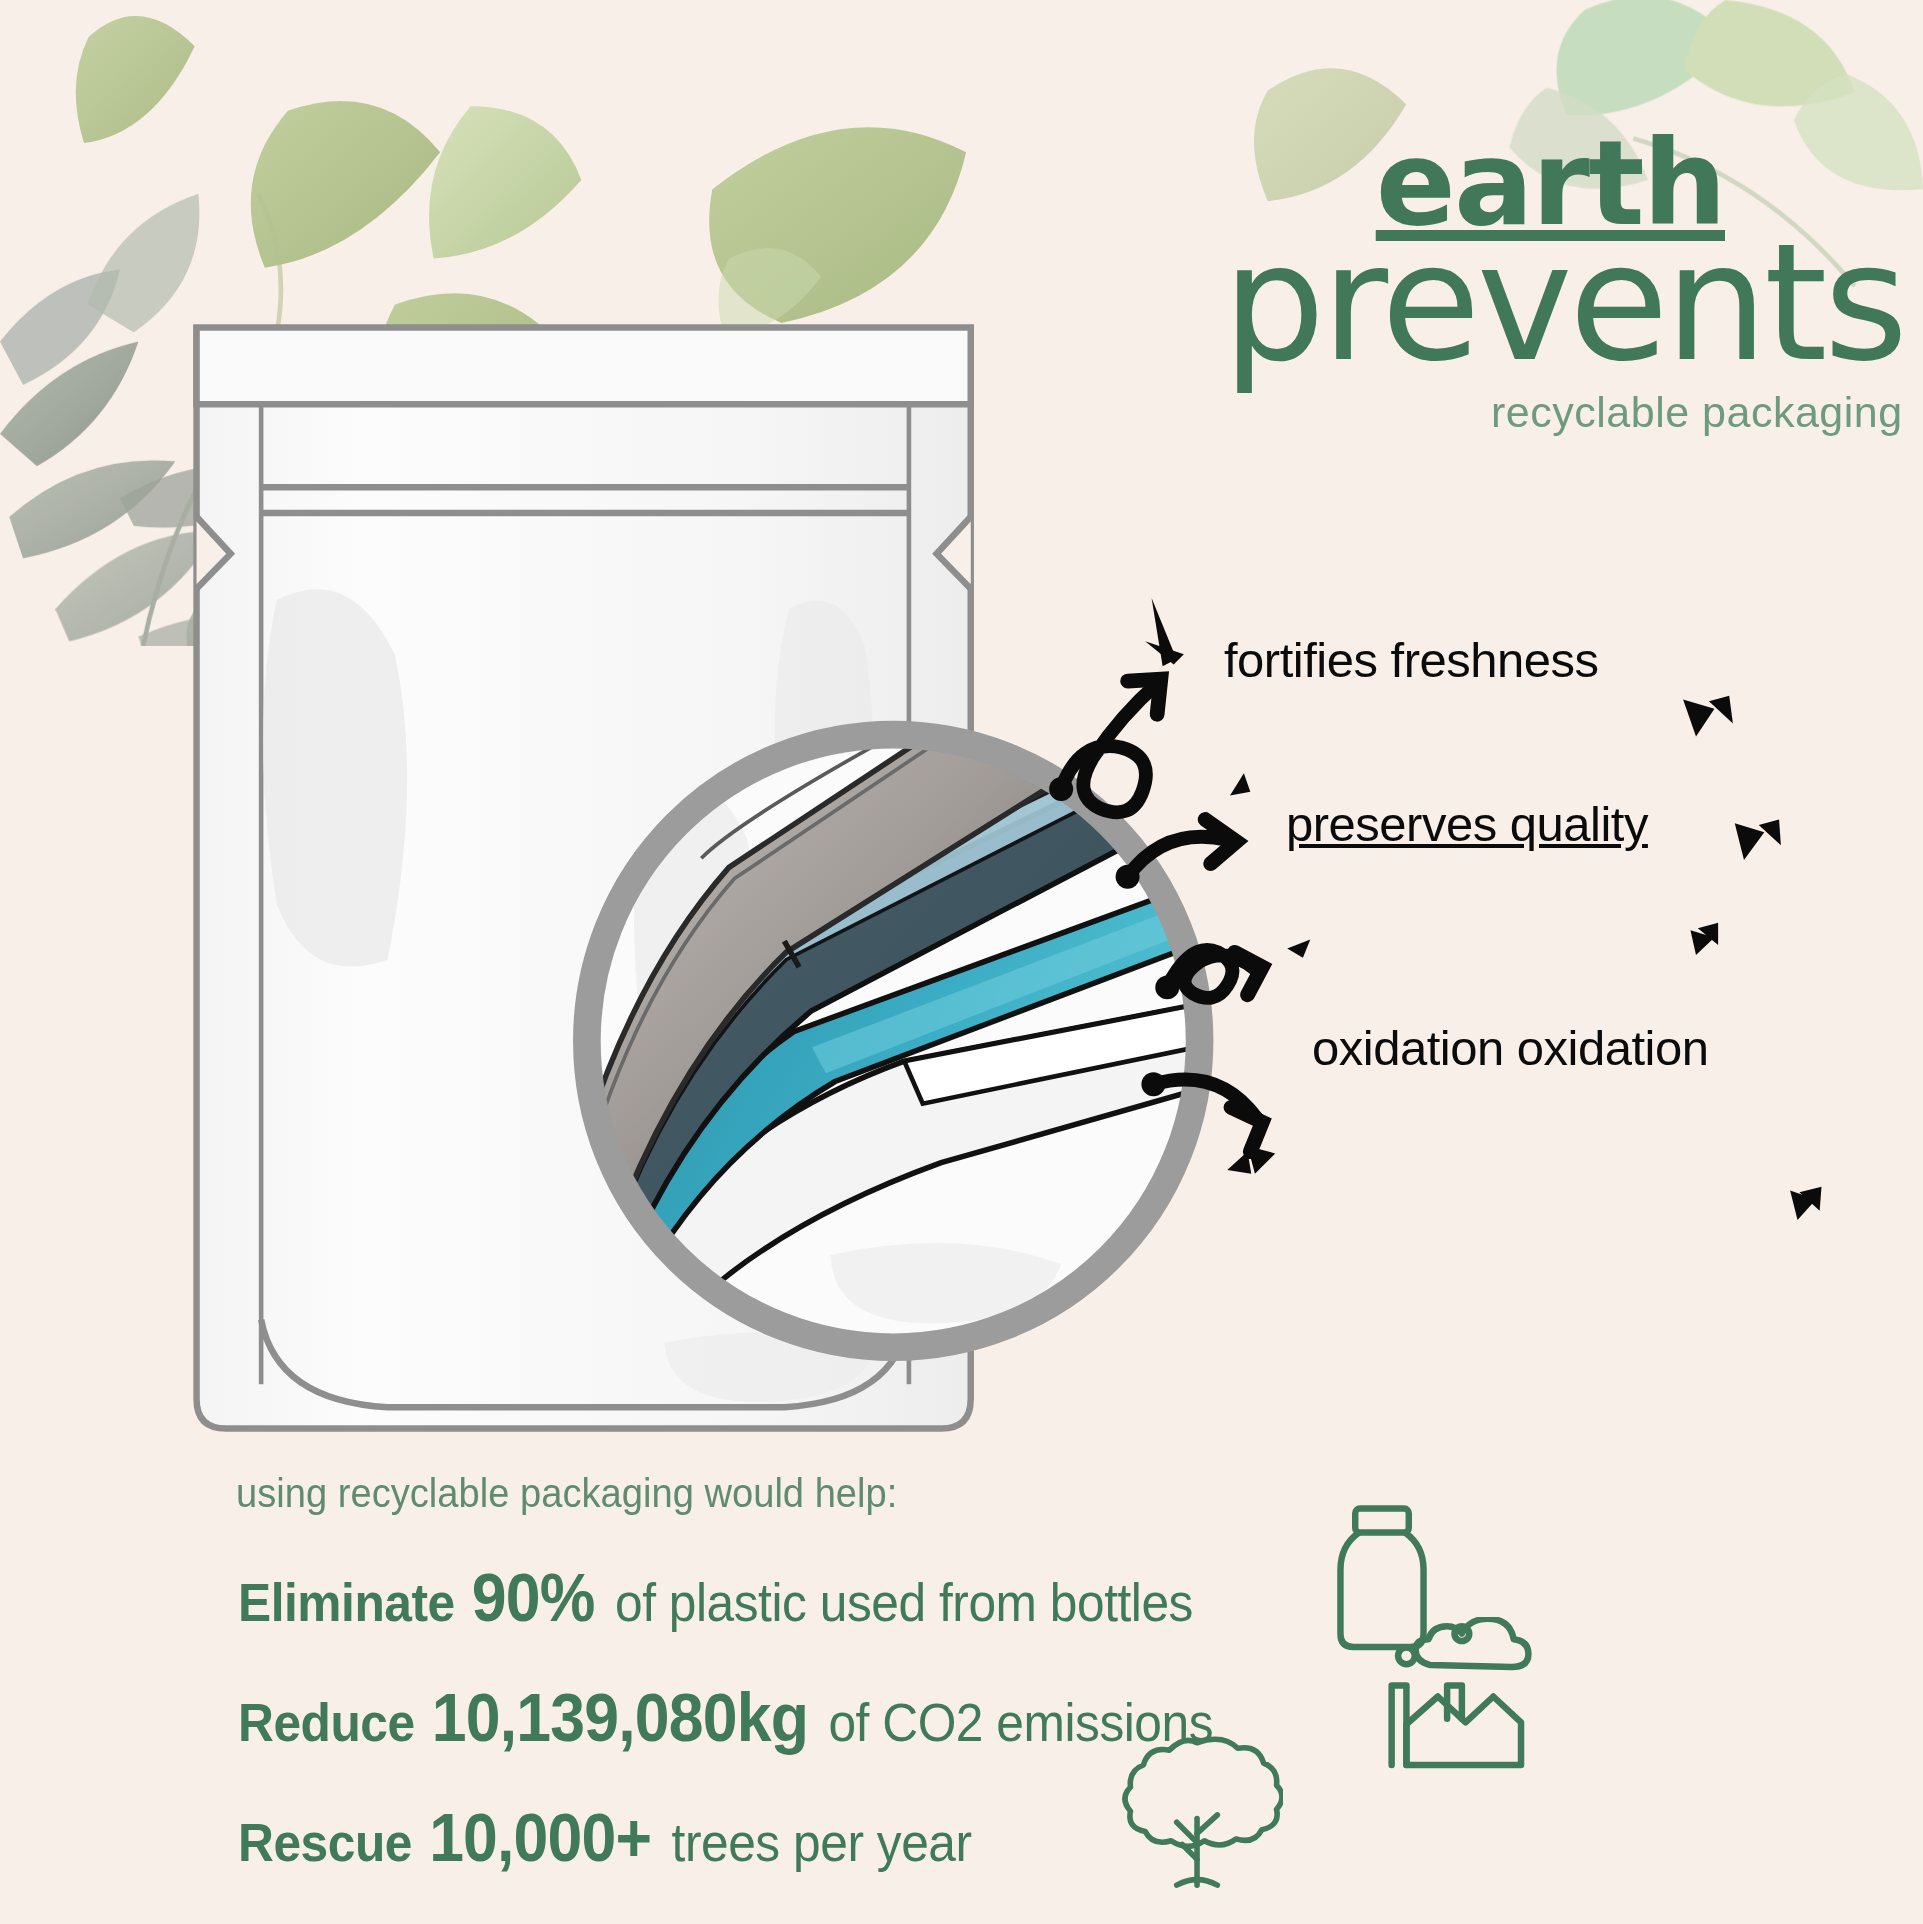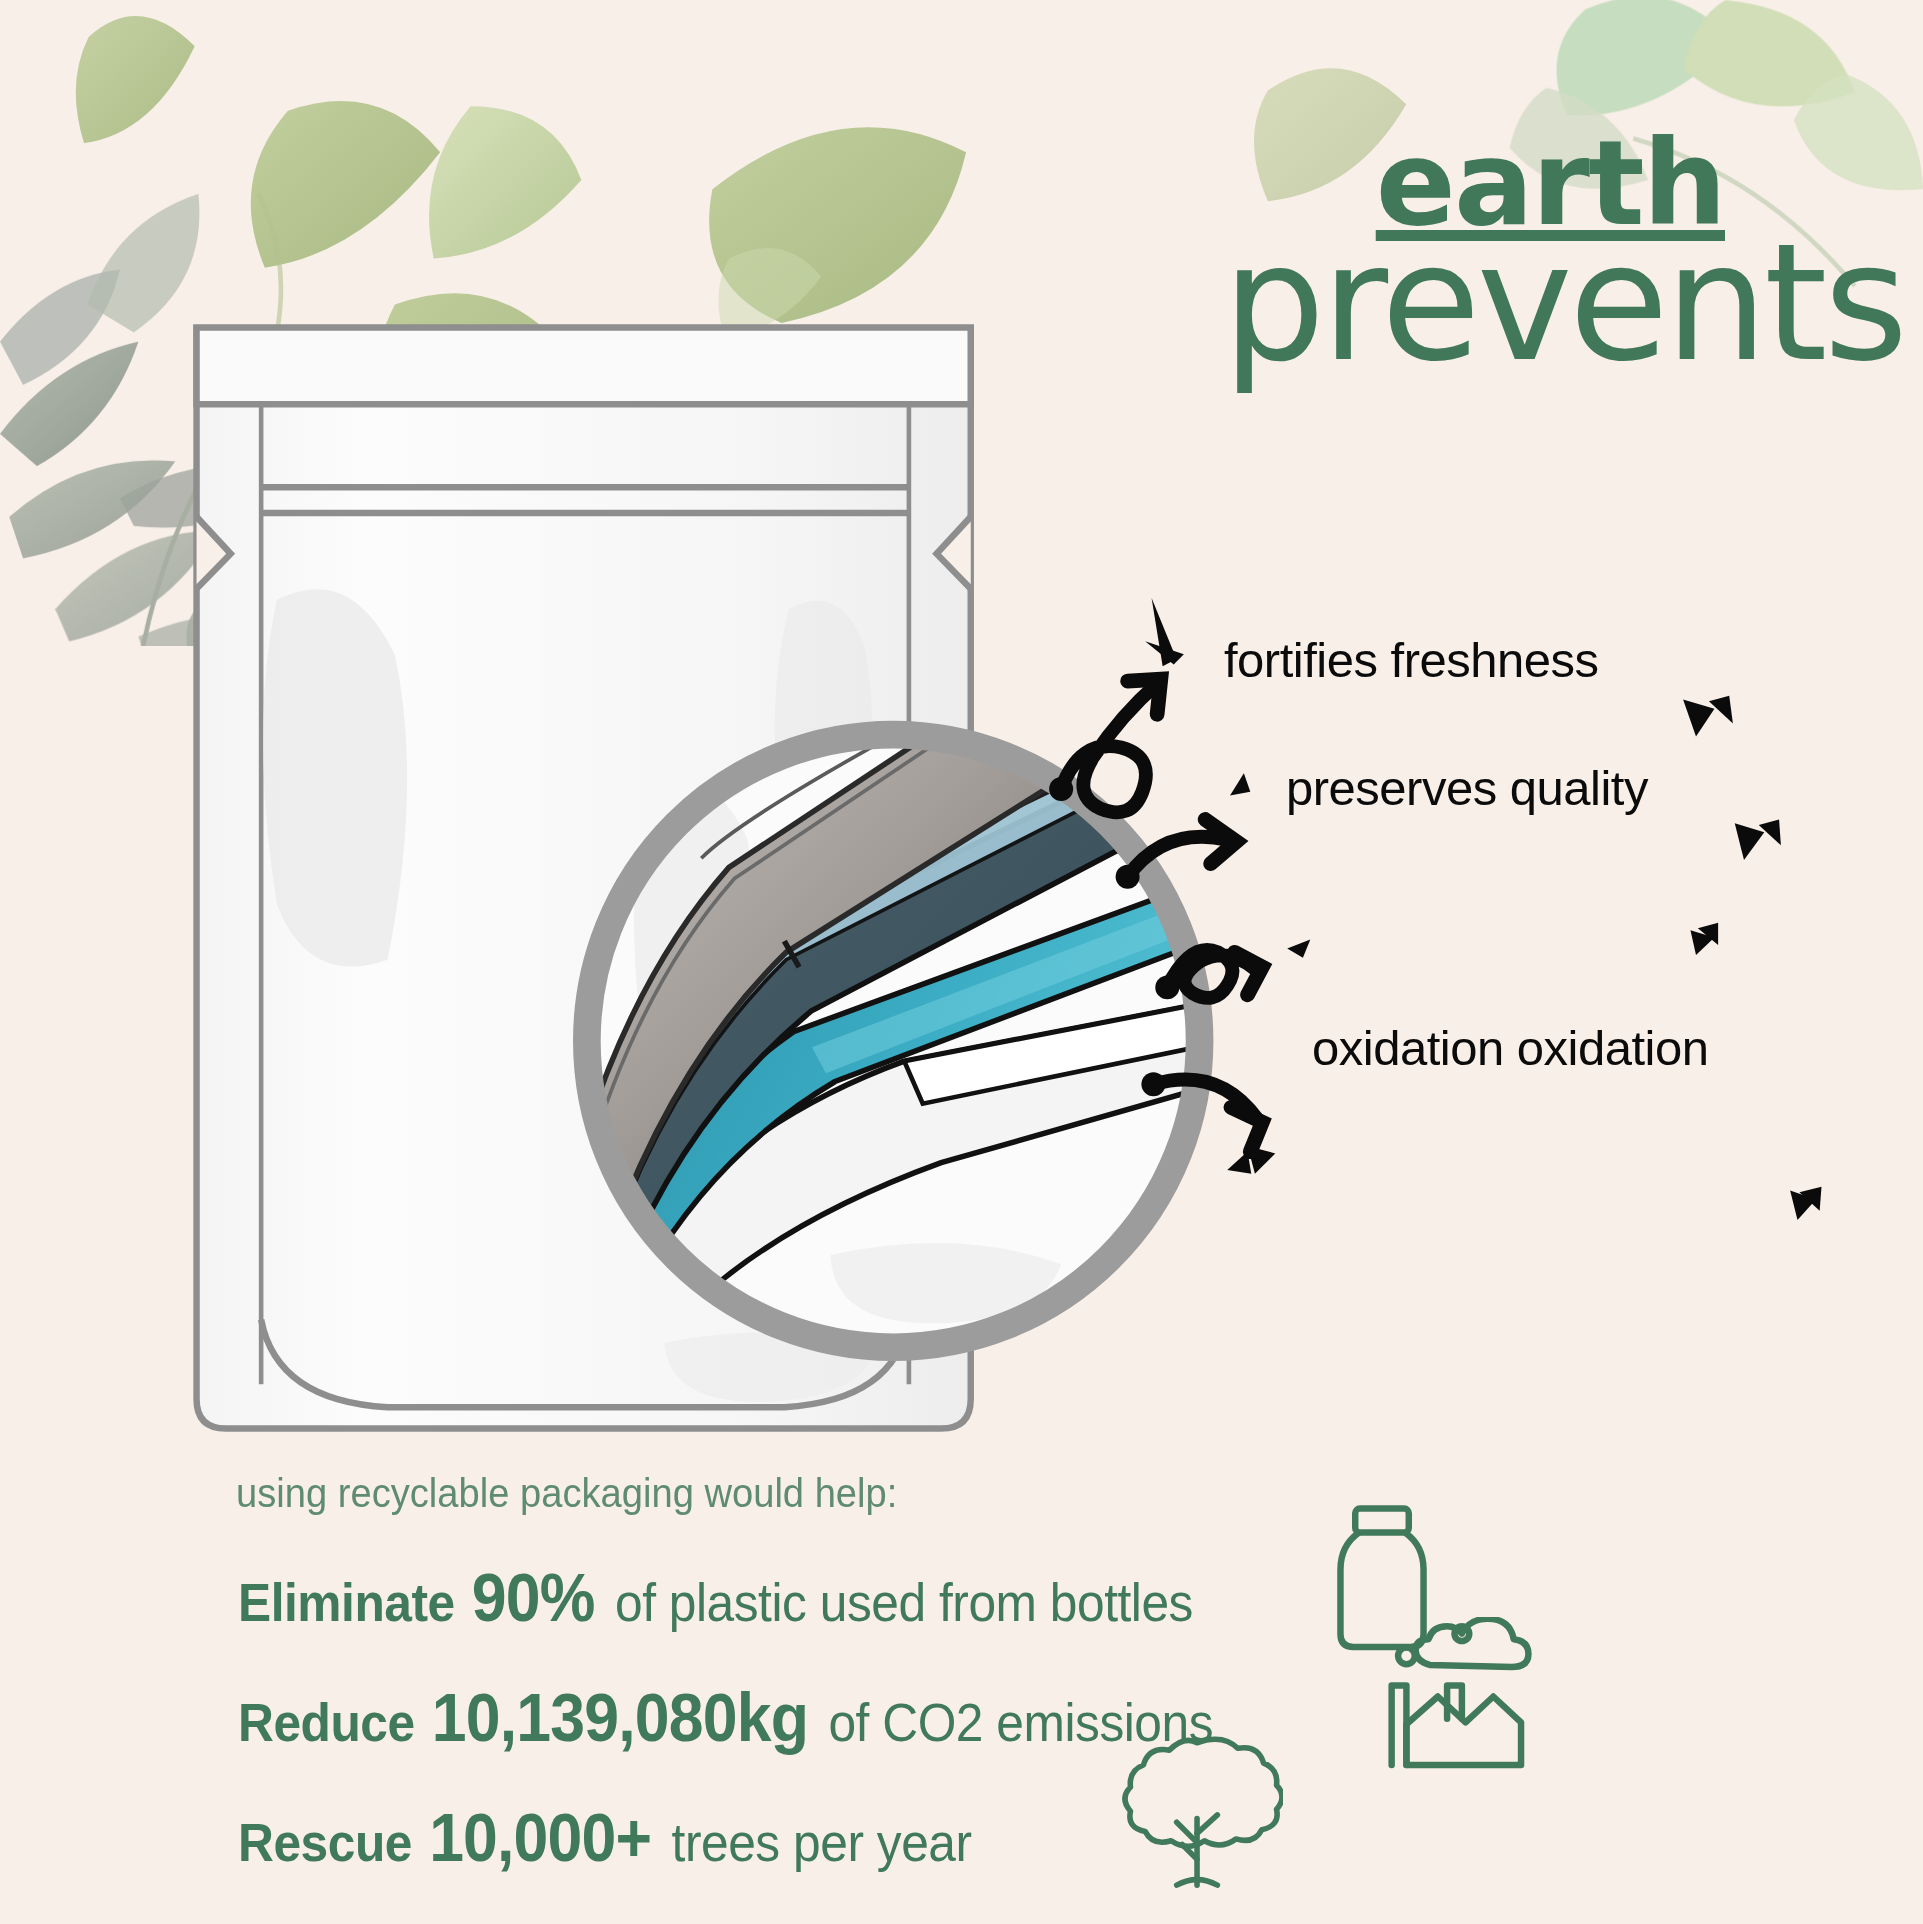--- a/index.html
+++ b/index.html
@@ -72,21 +72,21 @@
     position: absolute;
     font-family: "Liberation Sans", sans-serif;
     font-weight: 400;
     font-size: 49px;
     letter-spacing: -0.5px;
     color: #0B0B0B;
     white-space: nowrap;
     margin-left: 31px;
   }
   #feat0 { left: 1193px; top: 632px; }
-  #feat1 { left: 1255px; top: 760px; }
+  #feat1 { left: 1255px; top: 796px; text-decoration: underline; }
   #feat2 { left: 1292px; top: 891px; }
   #feat3 { left: 1281px; top: 1020px; }
 
   
   .stats-intro {
     position: absolute;
     left: 236px;
     top: 1470px;
     font-family: "Liberation Sans", sans-serif;
     font-size: 41px;
@@ -323,20 +323,21 @@
       <polygon points="1352,1242 1382,1250 1360,1272"></polygon>
       <polygon points="1330,1268 1352,1248 1356,1272"></polygon>
       <polygon points="1940,1290 1968,1300 1948,1322"></polygon>
       <polygon points="1972,1312 1950,1292 1974,1286"></polygon>
     </g>
   </svg>
 
   <div class="heading-block">
     <div class="h-earth">earth</div>
     <div class="h-friendly">prevents</div>
+    <div class="h-sub">recyclable packaging</div>
   </div>
 
   <div class="feature-label" id="feat0">fortifies freshness</div>
   <div class="feature-label" id="feat1">preserves quality</div>
   <div class="feature-label" id="feat3">oxidation oxidation</div>
 
   <div class="stats-intro">using recyclable packaging would help:</div>
 
   <div class="stat-row" id="stat0">
     <span class="stat-verb">Eliminate&nbsp;</span>

